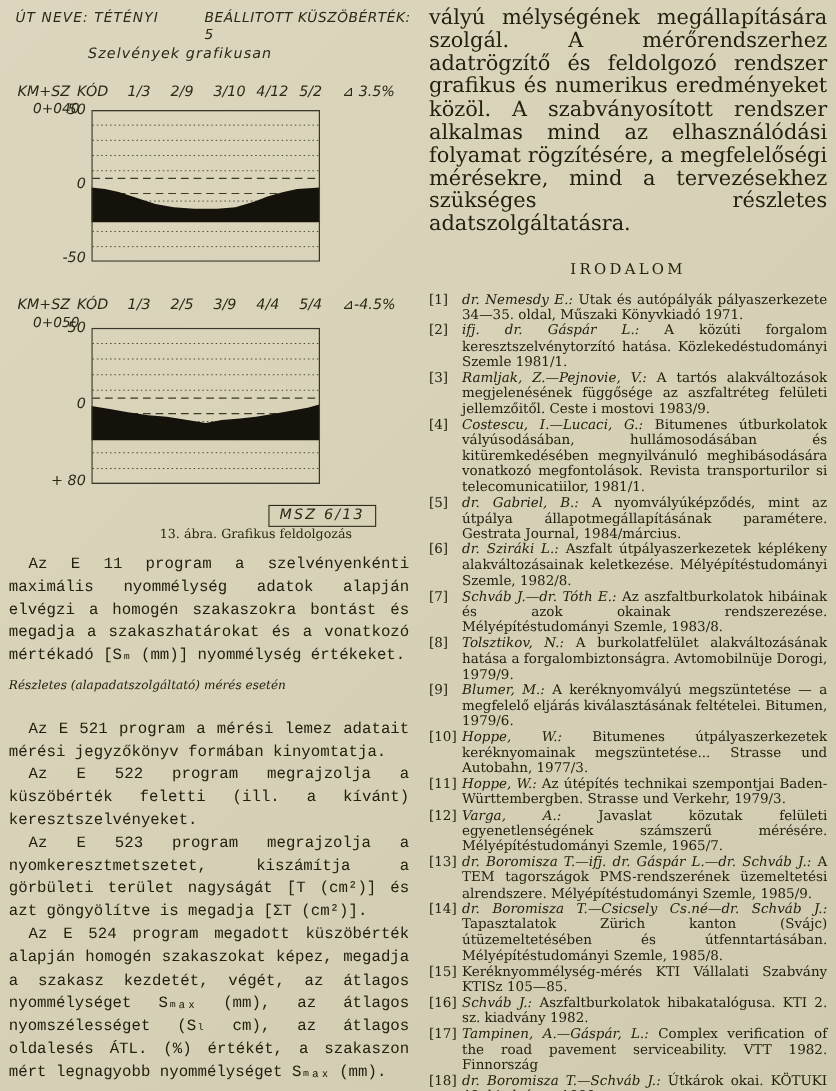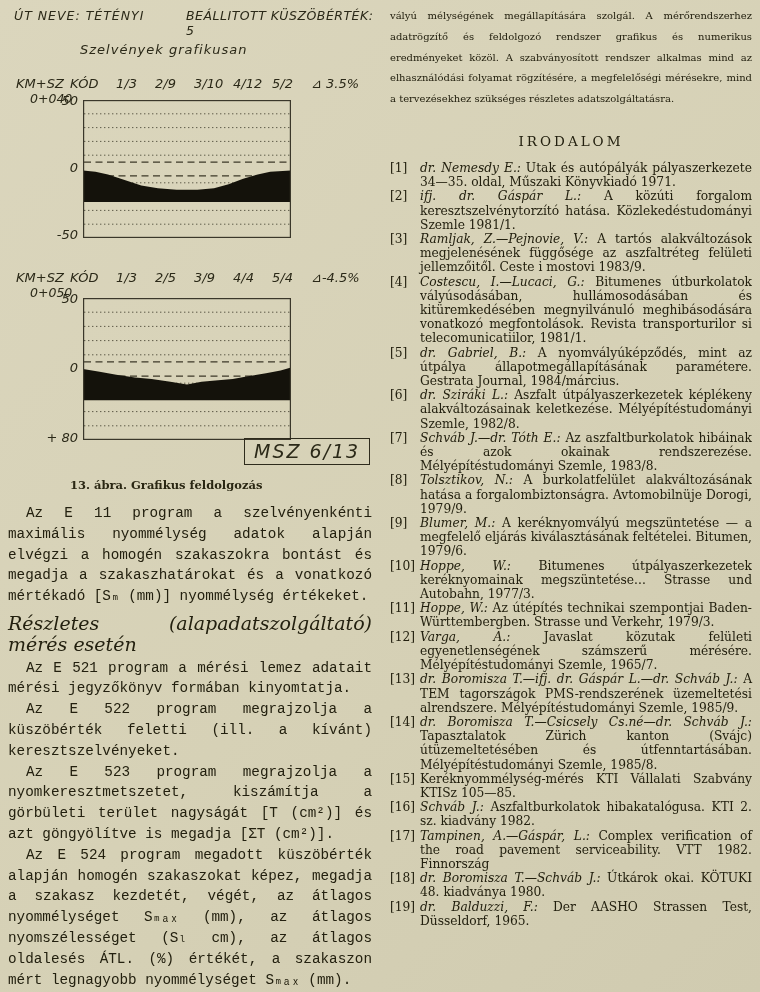--- a/index.html
+++ b/index.html
@@ -21,35 +21,35 @@
   .fig-subtitle{position:absolute;left:72px;top:42px;font-size:13px;letter-spacing:1px;}
   .chart-head{position:absolute;left:8px;width:352px;display:flex;align-items:baseline;font-size:13px;}
   .ch-kmsz{width:54px;}
   .ch-kod{width:46px;}
   .ch-code{width:39px;}
   .ch-delta{flex:1;white-space:nowrap;}
   .station{position:absolute;left:22px;font-size:12.5px;}
   .chart-svg{position:absolute;left:75px;width:208px;}
   .ylab{position:absolute;left:34px;width:36px;text-align:right;font-size:13px;}
   .msz-box{
-    position:absolute;left:236px;top:438px;border:1.6px solid #2e2b1c;
-    padding:1px 9px 2px;font-size:19px;letter-spacing:2px;background:transparent;
+    position:absolute;left:236px;top:459px;border:1.6px solid #2e2b1c;
+    padding:1px 9px 2px;font-size:13px;letter-spacing:2px;background:transparent;
   }
   .fig-caption{
-    position:absolute;left:62px;top:478px;width:250px;text-align:left;
-    font-size:11.5px;font-weight:bold;color:#2a2713;
+    position:absolute;left:62px;top:478px;width:250px;text-align:right;
+    font-size:11.5px;font-weight:normal;color:#2a2713;
   }
 
   
   .body-text{position:absolute;left:0;top:503px;width:364px;font-size:14.3px;line-height:20.8px;text-align:justify;}
   .para{margin:0;text-indent:18px;font-family:Liberation Mono, monospace;}
-  .h-italic{margin:6px 0 3px;font-style:italic;text-indent:0;font-size:19px;}
+  .h-italic{margin:6px 0 19px;font-style:italic;text-indent:0;font-size:11px;}
   .h-section{margin:9px 0 6px;text-align:center;font-weight:normal;text-indent:0;font-size:14.8px;}
 
-  .rc-para{margin:0;font-size:10px;line-height:20.8px;text-align:justify;}
+  .rc-para{margin:0;font-size:19px;line-height:20.8px;text-align:justify;}
   .refs-title{margin:23px 0 12px;text-align:center;font-size:13.5px;letter-spacing:3px;font-weight:normal;}
   .refs-list{font-size:12.25px;line-height:14.2px;text-align:justify;}
   .ref{position:relative;padding-left:30px;margin:0;}
   .ref-num{position:absolute;left:0;top:0;}
   .ref-auth{font-style:italic;}
 </style>
 </head>
 <body>
 
 <div class="page">

